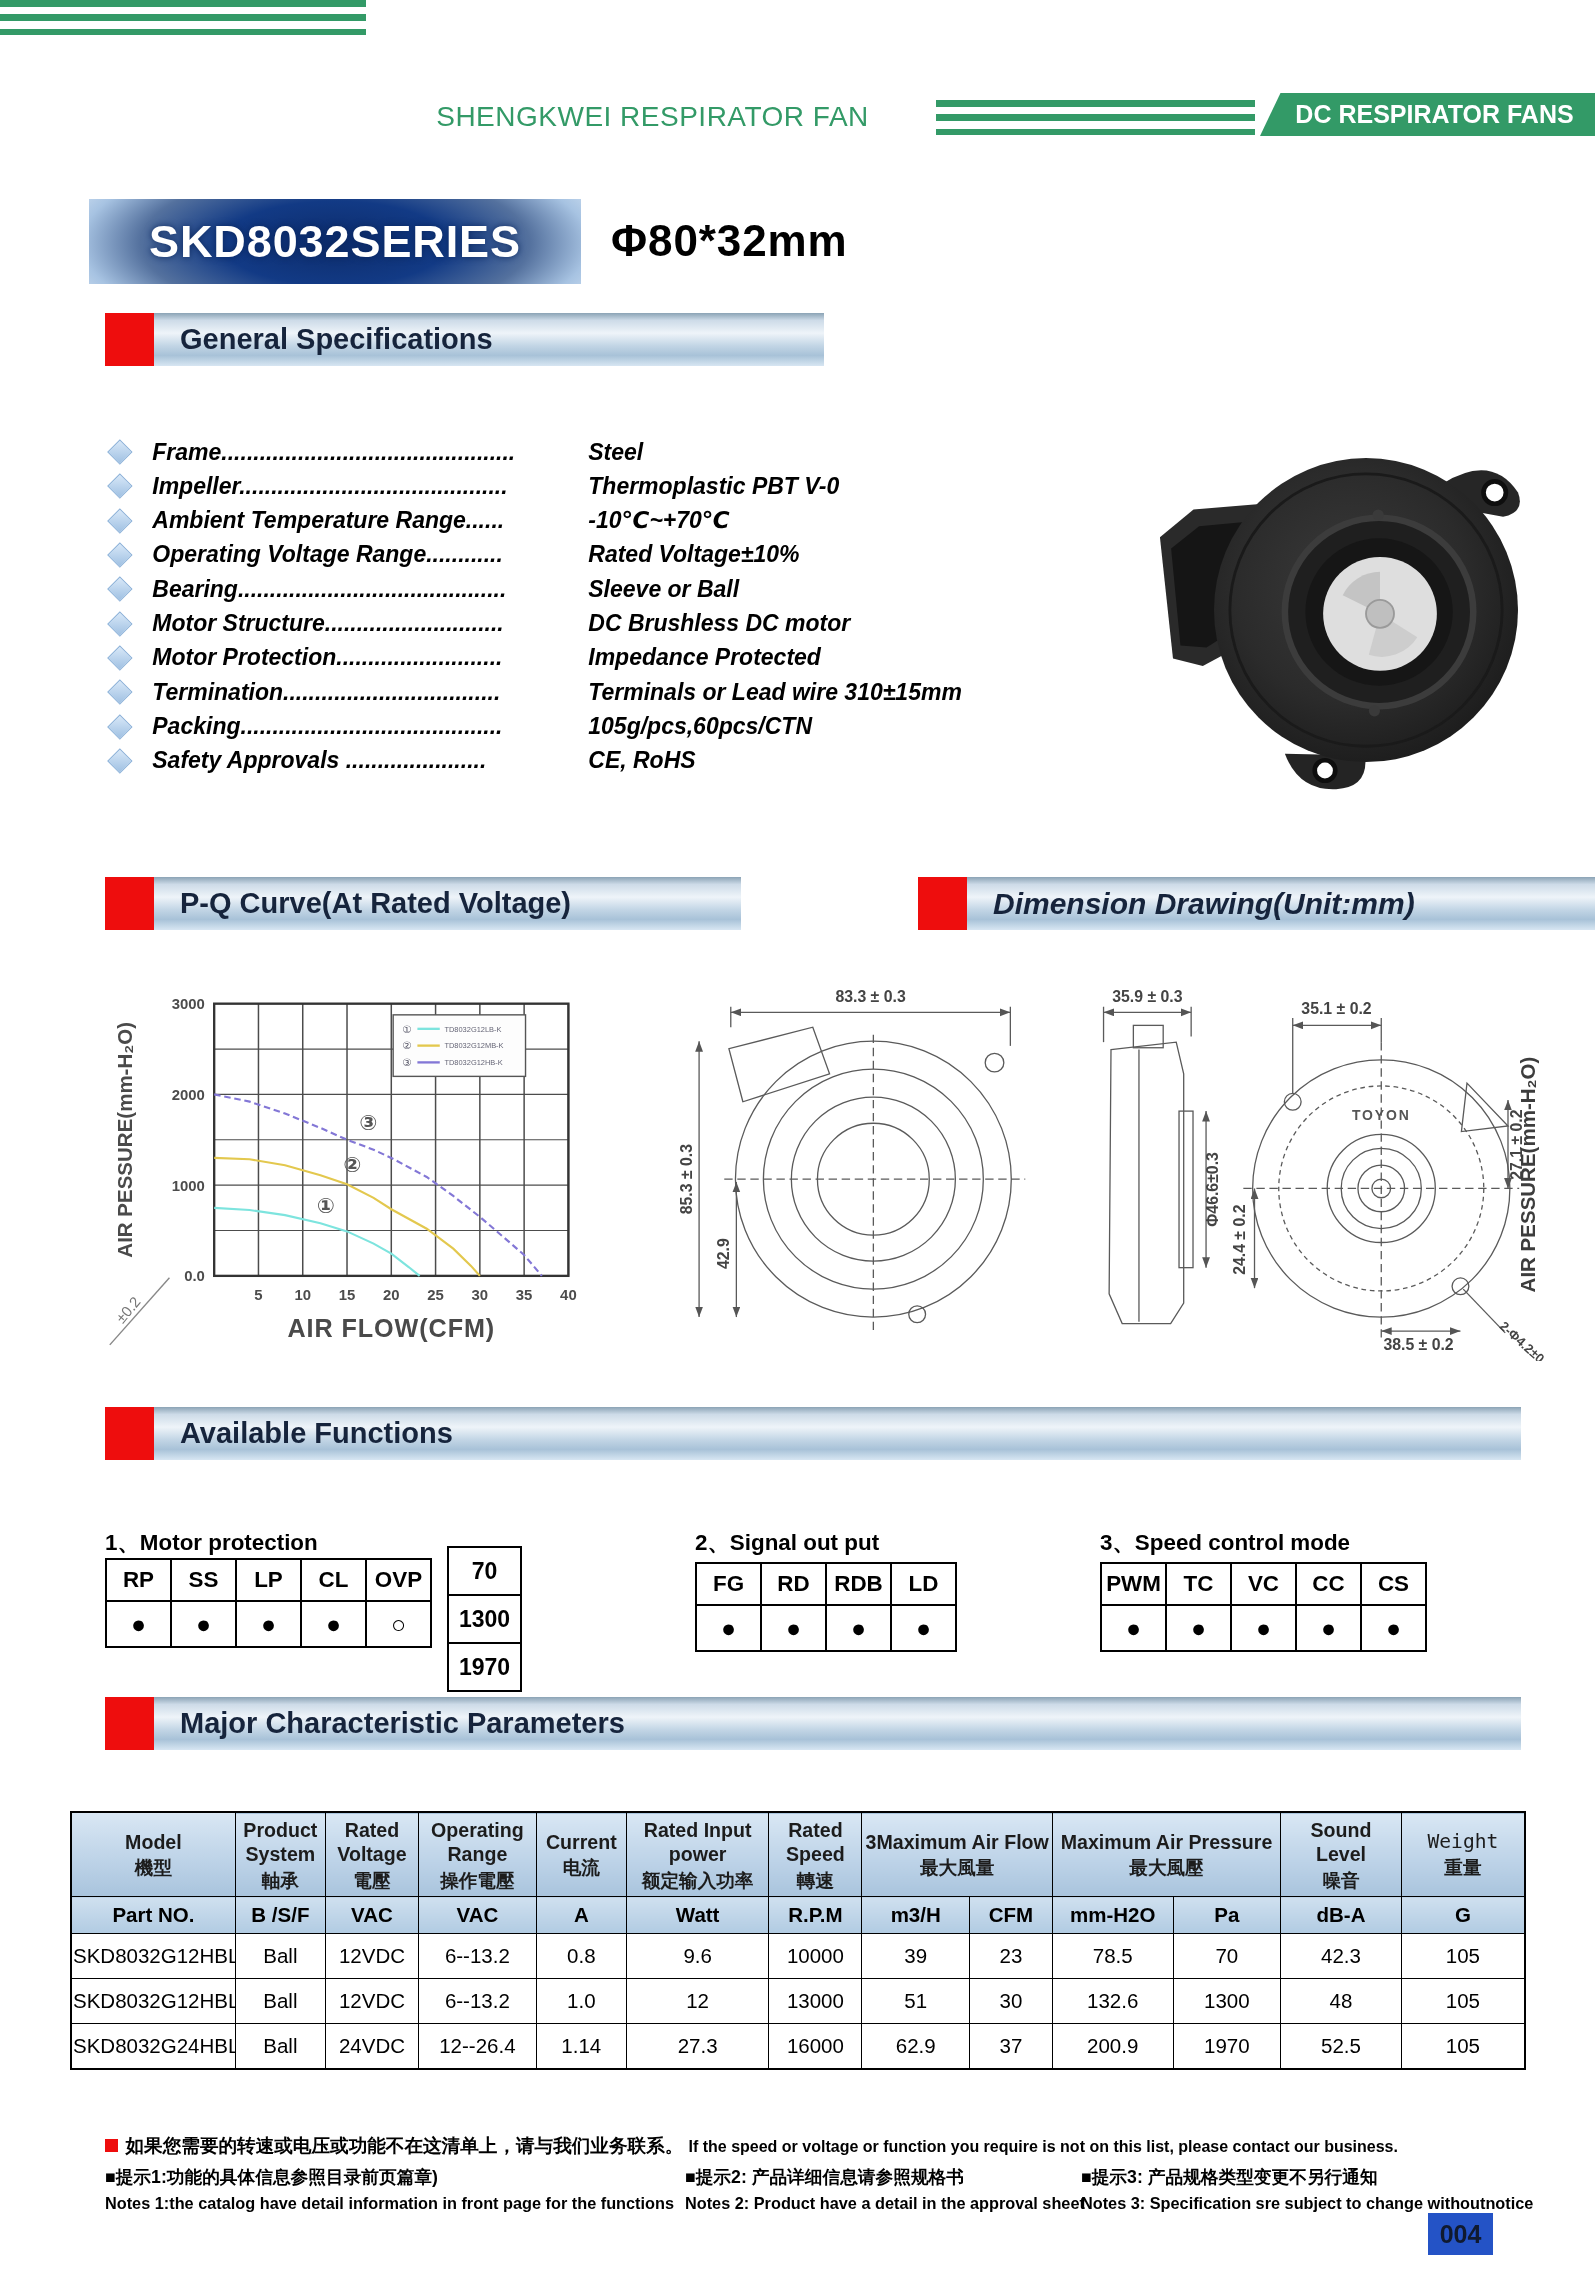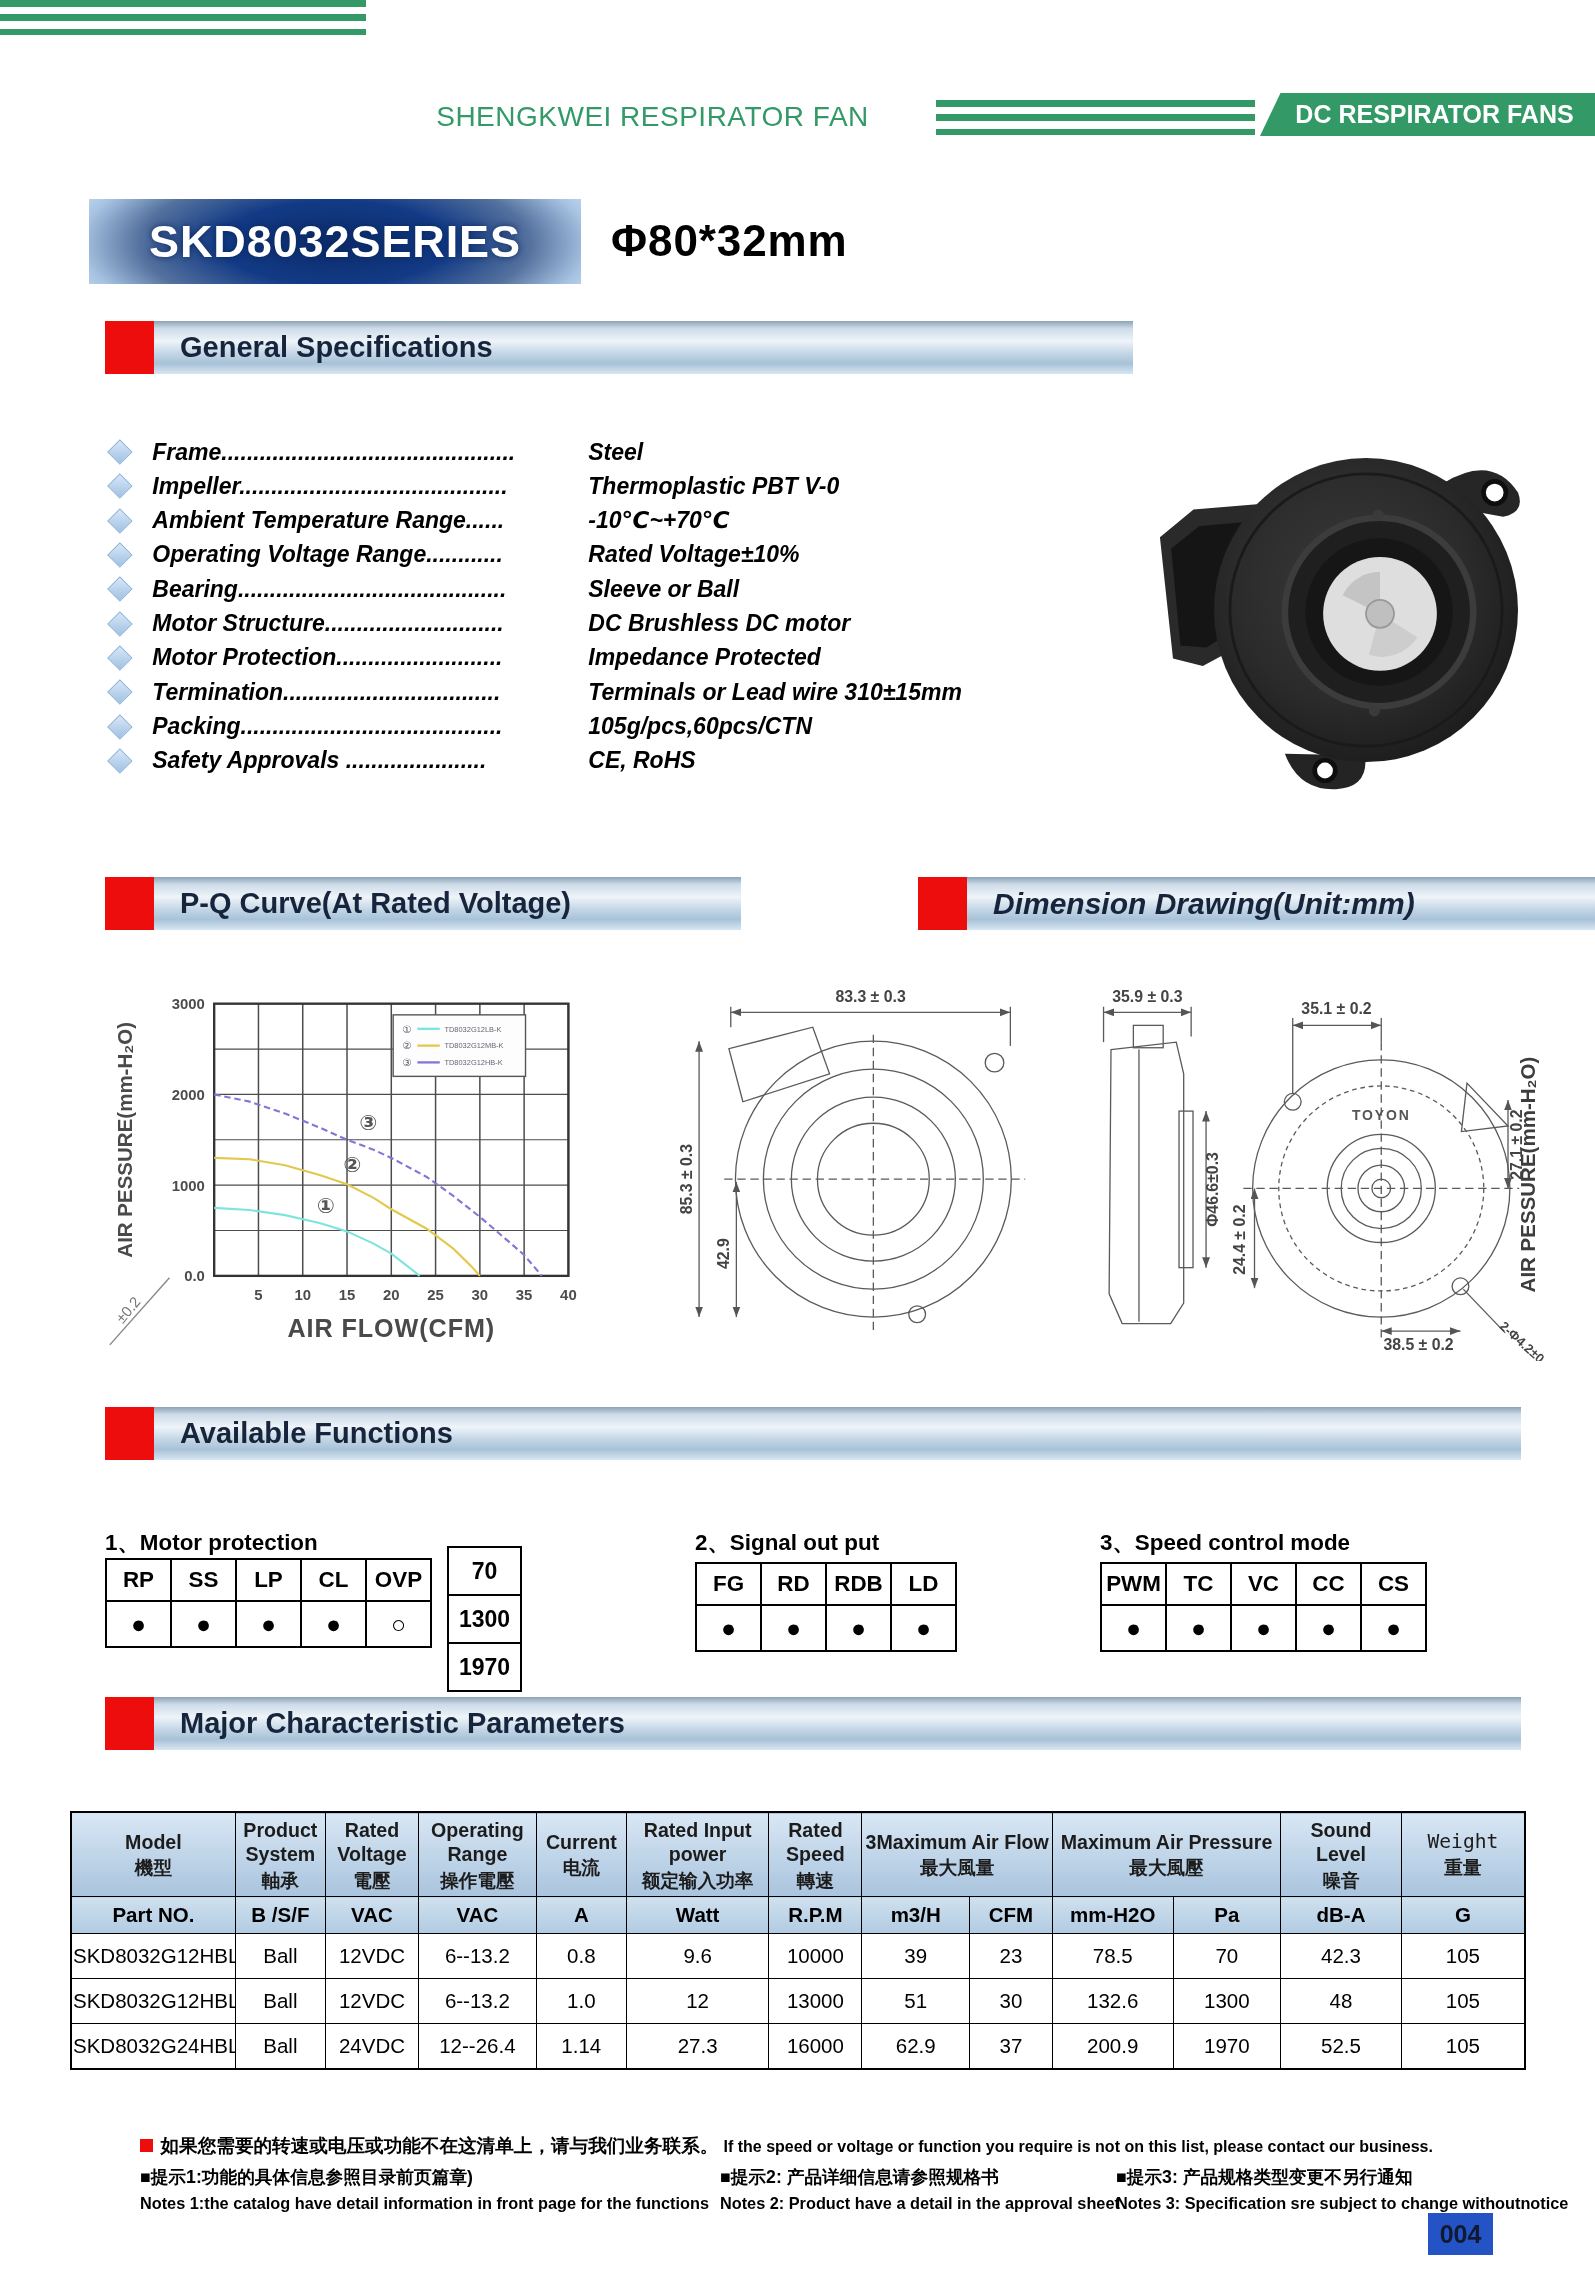--- a/index.html
+++ b/index.html
@@ -50,21 +50,21 @@
   table.params th,table.params td{border:1.9px solid #000;text-align:center;overflow:hidden;}
   table.params tr.g th{background:linear-gradient(180deg,#dcead6e0 0%,#d9e7f4 0%,#bcd2e7 60%,#a9c4dd 100%);
        font-size:19.6px;font-weight:bold;color:#1c1c1c;padding:4.7px 1.9px;line-height:1.25;}
   table.params tr.u th{background:linear-gradient(180deg,#cfe0ef 0%,#b1cbe2 100%);
        font-size:20.5px;font-weight:bold;height:37px;}
   table.params td{font-size:20.5px;height:45px;background:#fff;}
   .cn{font-size:18.6px;font-weight:bold;margin-top:1.9px;}
   .mono{font-family:"DejaVu Sans Mono",monospace;font-weight:normal;}
 
   
-  .foot{font-weight:bold;white-space:nowrap;margin-left:35px;}
+  .foot{font-weight:bold;white-space:nowrap;}
   .sq{display:inline-block;width:13px;height:13px;background:var(--red);margin-right:7.5px;}
   .badge{background:#2453c6;color:#101a30;font-size:25px;font-weight:bold;text-align:center;line-height:42px;}
   svg text{font-family:"Liberation Sans","DejaVu Sans",sans-serif;}
 </style>
 </head>
 <body>
 
 <div class="abs stripes" style="left:0;top:107;width:366px;">
     <i></i>
     <i></i>
@@ -76,21 +76,21 @@
     <i></i>
     <i></i>
   </div>
 <div class="abs tab" style="left:1260px;top:93px;width:336px;height:43px;">DC RESPIRATOR FANS</div>
 
 <div class="abs title-box" style="left:89px;top:199px;width:492px;height:85px;">
   <span>SKD8032SERIES</span>
 </div>
 <div class="abs phi" style="left:611px;top:216px;">Φ80*32mm</div>
 
-<div class="abs section" style="left:105px;top:321px;width:1028px;">
+<div class="abs section" style="left:105px;top:313px;width:719px;">
   <div class="red-sq"></div>
   <div class="bar">General Specifications</div>
 </div>
 <div class="abs section" style="left:105px;top:877px;width:636px;">
   <div class="red-sq"></div>
   <div class="bar">P-Q Curve(At Rated Voltage)</div>
 </div>
 <div class="abs section" style="left:918px;top:877px;width:682px;font-style:italic;">
   <div class="red-sq"></div>
   <div class="bar" style="font-size:30px;">Dimension Drawing(Unit:mm)</div>

